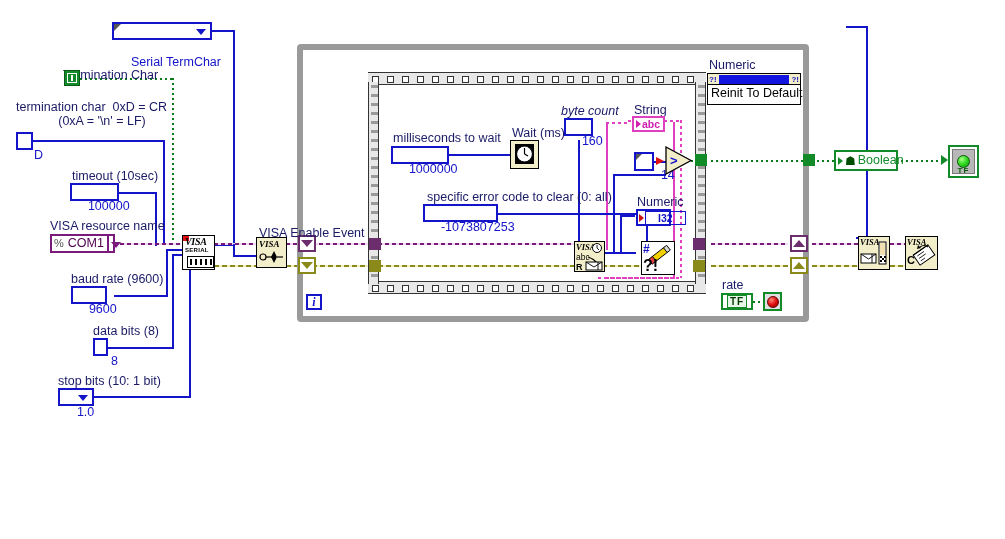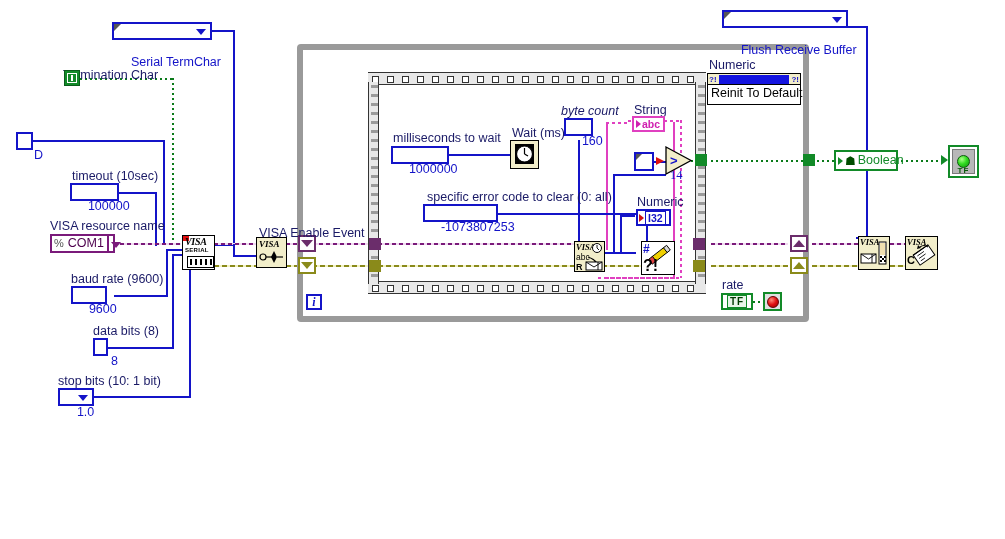--- a/index.html
+++ b/index.html
@@ -239,21 +239,21 @@
     background: #ffffff;
     box-sizing: border-box;
     display: flex; align-items: center;
     padding-left: 1px;
   }
   .numind .inner2 {
     border: 1.5px solid #1414c8;
     color: #1414c8;
     font-size: 10.5px;
     font-weight: bold;
-    padding: 0 2px;
+    padding: 0 12px;
     line-height: 12px;
     font-family: "Liberation Sans", sans-serif;
   }
   .numind .arrw {
     width:0;height:0;
     border-top:4px solid transparent;
     border-bottom:4px solid transparent;
     border-left:5px solid #d01010;
     margin-right:1px;
   }
@@ -661,20 +661,22 @@
     <span class="corner"></span>
     <span>Serial TermChar</span>
     <span class="tri"></span>
   </div>
 
   <div class="lbl abs" style="left:63px; top:55px;margin-top:13px;">Termination Char</div>
   <div class="boolsmall abs" style="left:64px; top:70px;">
     <span class="inner"></span>
   </div>
 
+  <div class="lbl abs" style="left:16px; top:100px; text-align:center;">termination char  0xD = CR
+      (0xA = '\n' = LF)</div>
 
   <div class="const abs" style="left:16px; top:132px; width:17px; height:18px;">
     <span>D</span>
   </div>
 
   <div class="lbl abs" style="left:72px; top:169px;">timeout (10sec)</div>
   <div class="const abs" style="left:70px; top:183px; width:49px; height:18px;">
     <span>100000</span>
   </div>
 
@@ -754,21 +756,21 @@
     <span>160</span>
   </div>
 
   <div class="lbl abs" style="left:634px; top:103px;">String</div>
   <div class="strind abs" style="left:632px; top:116px; width:33px; height:16px;">
     <span class="arrw"></span>
     <span>abc</span>
   </div>
 
   <div class="const withcorner abs" style="left:634px; top:152px; width:20px; height:19px; position:absolute;">
-    <span style="position:relative; left:18px;font-family:Liberation Serif, serif;">14</span>
+    <span style="position:relative; left:9px;">14</span>
   </div>
 
   <div class="cmpwrap" style="left:665px; top:146px;">
     <svg width="28" height="29" viewBox="0 0 28 29">
       <path d="M1 1 L26 14.5 L1 28 Z" fill="#f2eeca" stroke="#000" stroke-width="1.3"></path>
       <text x="5" y="19" font-family="Liberation Sans, sans-serif" font-size="13" font-weight="bold" fill="#1414c8">&gt;</text>
     </svg>
   </div>
 
   <div class="abs" style="left:656px; top:157px; width:8px; height:8px; background:#e01010; clip-path: polygon(0 0, 100% 50%, 0 100%);"></div>
@@ -818,25 +820,20 @@
   </div>
 
   <div class="lbl abs" style="left:722px; top:278px;">rate</div>
   <div class="tfterm abs" style="left:721px; top:293px; width:32px; height:17px;">
     <span class="tfinner">TF</span>
   </div>
   <div class="stopled abs" style="left:763px; top:292px; width:19px; height:19px;">
     <span class="bulbred"></span>
   </div>
 
-  <div class="ring abs" style="left:722px; top:10px; width:126px; height:18px;">
-    <span class="corner"></span>
-    <span>Flush Receive Buffer</span>
-    <span class="tri"></span>
-  </div>
 
   <div class="boolind abs" style="left:834px; top:150px; width:64px; height:21px;">
     <span class="arrw"></span>
     <span class="house">☗</span>
     <span>Boolean</span>
   </div>
 
   <div class="led abs" style="left:948px; top:145px; width:31px; height:33px; position:absolute;">
     <div class="face">
       <span class="bulb"></span>

